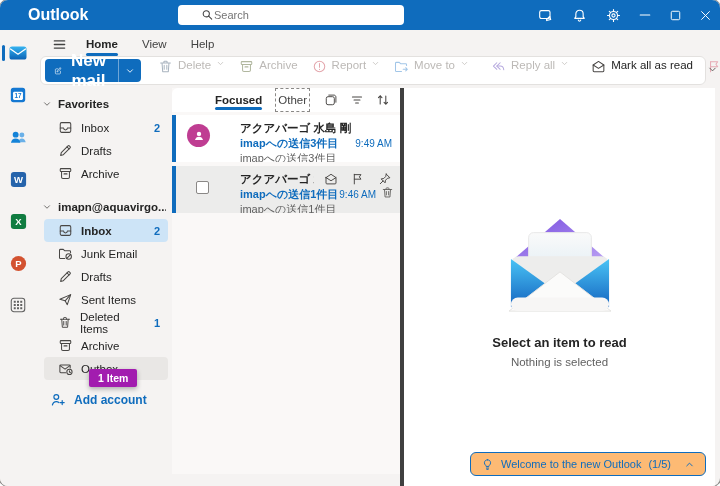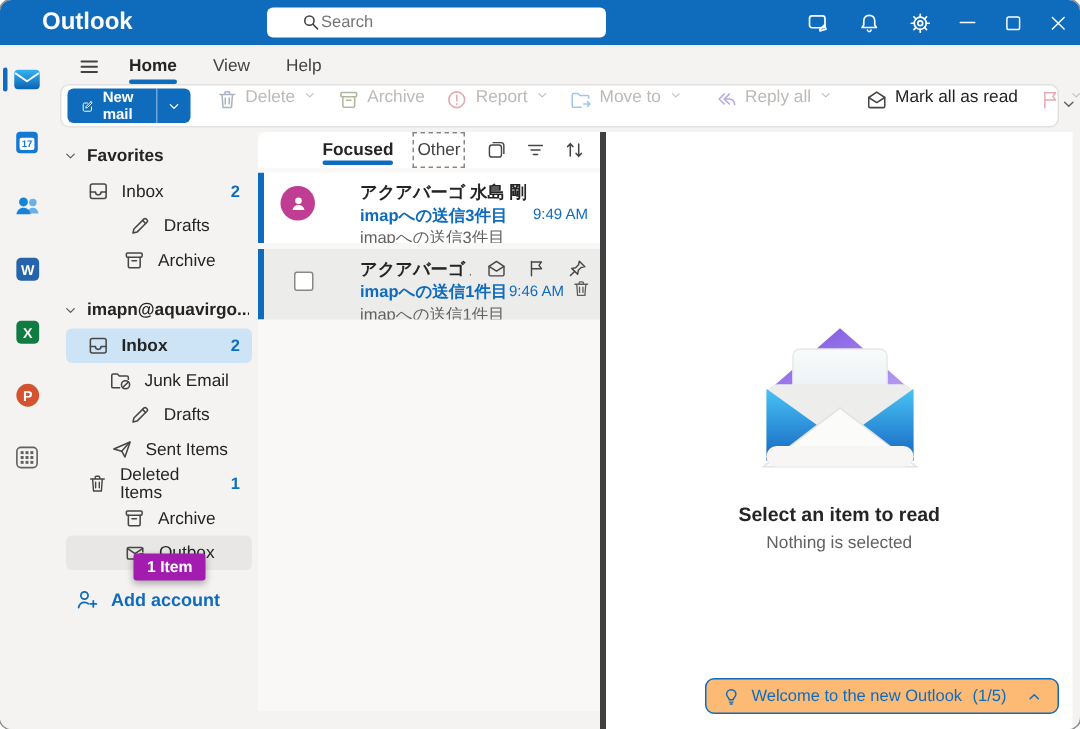--- a/index.html
+++ b/index.html
@@ -25,35 +25,35 @@
   .rtab.active { font-weight:bold; color:#242424; }
   .rtab.active::after { content:""; position:absolute; left:12px; right:12px; bottom:-2px; height:3px; border-radius:2px; background:#0f6cbd; }
 
   .toolbar-card { position:absolute; left:40px; top:56px; width:666px; height:29px; background:#fff; border:1px solid #e3e1df; border-radius:6px; display:flex; align-items:center; padding:0 4px; }
   .tbtn { display:flex; align-items:flex-start; gap:5px; padding:0 7px; height:23px; border-radius:4px; font-size:11.5px; white-space:nowrap; }
   .tbtn .lbl { color:#242424; }
   .tbtn.disabled .lbl { color:#bcb9b6; }
   .chev { color:#c3c0bd; }
   .tbtn:not(.disabled) .chev { color:#8a8886; }
   .newmail { background:#0f6cbd; color:#fff; border-radius:4px; height:23px; display:flex; align-items:stretch; margin-right:10px; }
-  .newmail .nm-main { display:flex; align-items:center; gap:6px; padding:0 9px; font-weight:bold; font-size:10px; }
+  .newmail .nm-main { display:flex; align-items:center; gap:6px; padding:0 9px; font-weight:bold; font-size:17px;text-align:center; }
   .newmail .nm-split { display:flex; align-items:center; padding:0 6px; border-left:1px solid rgba(255,255,255,.4); }
   .vsep { width:1px; height:17px; background:#e3e1df; margin:0 4px; }
   .collapse-chev { position:absolute; right:2px; top:64px; color:#605e5c; }
 
   
   .rail { position:absolute; left:0; top:30px; width:36px; bottom:0; background:#f5f3f2; display:flex; flex-direction:column; align-items:center; }
   .rail-item { position:relative; width:36px; height:30px; display:flex; align-items:center; justify-content:center; }
   .rail-item.sel::before { content:""; position:absolute; left:2px; top:7px; width:3px; height:16px; border-radius:2px; background:#0f6cbd; }
   .gap8 { height:8px; } .gap12 { height:12px; }
 
   
   .folders { position:absolute; left:36px; top:88px; width:136px; bottom:0; }
   .sec-header { display:flex; align-items:center; gap:6px; height:20px; margin:6px 0 2px 6px; font-weight:bold; font-size:11.5px; color:#242424; }
-  .frow { position:relative; display:flex; align-items:center; height:23px; margin:0 4px 0 8px; border-radius:4px; padding-left:14px; gap:8px; color:#242424;justify-content:center; }
+  .frow { position:relative; display:flex; align-items:center; height:23px; margin:0 4px 0 8px; border-radius:4px; padding-left:14px; gap:8px; color:#242424; }
   .frow .fic { color:#484644; }
   .frow .flabel { font-size:11.5px; }
   .frow .fcount { margin-left:auto; margin-right:8px; color:#0f6cbd; font-size:11px; font-weight:bold; }
   .frow.selected { background:#cde4f7; }
   .frow.selected .flabel { font-weight:bold; }
   .frow.hovered { background:#e9e7e5; }
   .tooltip { position:absolute; left:53px; top:281px; background:#a21caf; color:#fff; font-size:10.5px; font-weight:bold; padding:3px 9px; border-radius:2px; z-index:30; box-shadow:0 2px 5px rgba(0,0,0,.3); }
   .add-account { display:flex; align-items:center; gap:8px; margin:12px 0 0 14px; color:#0f6cbd; font-weight:bold; font-size:12px; }
 
   

